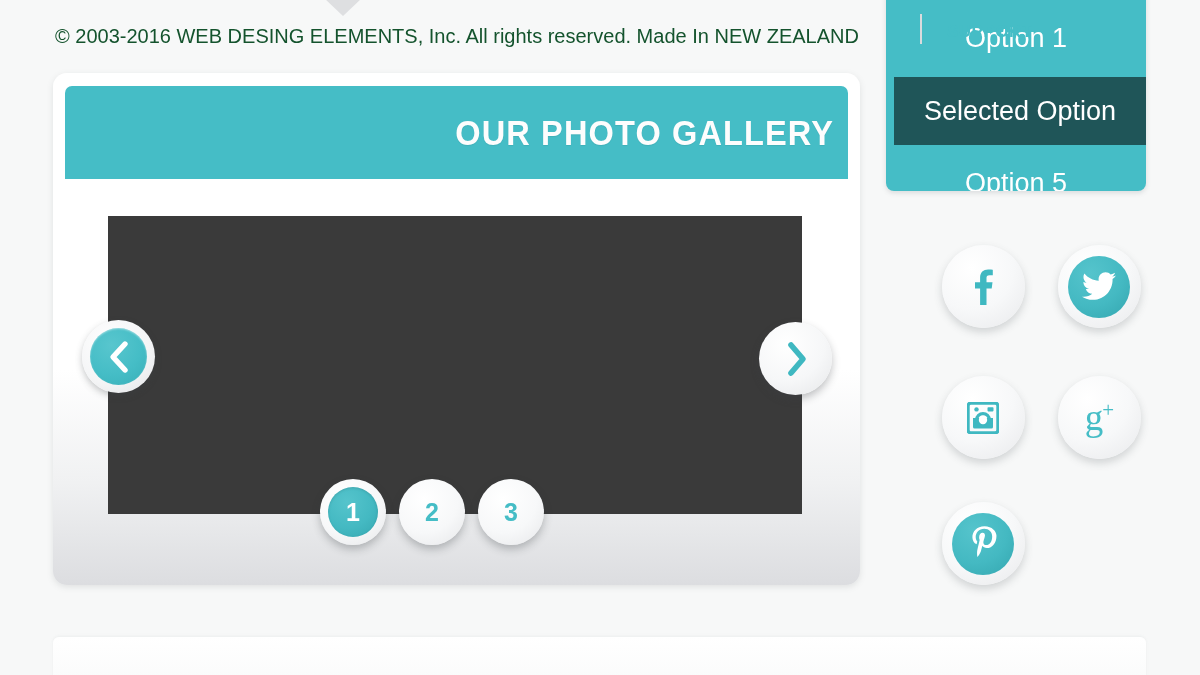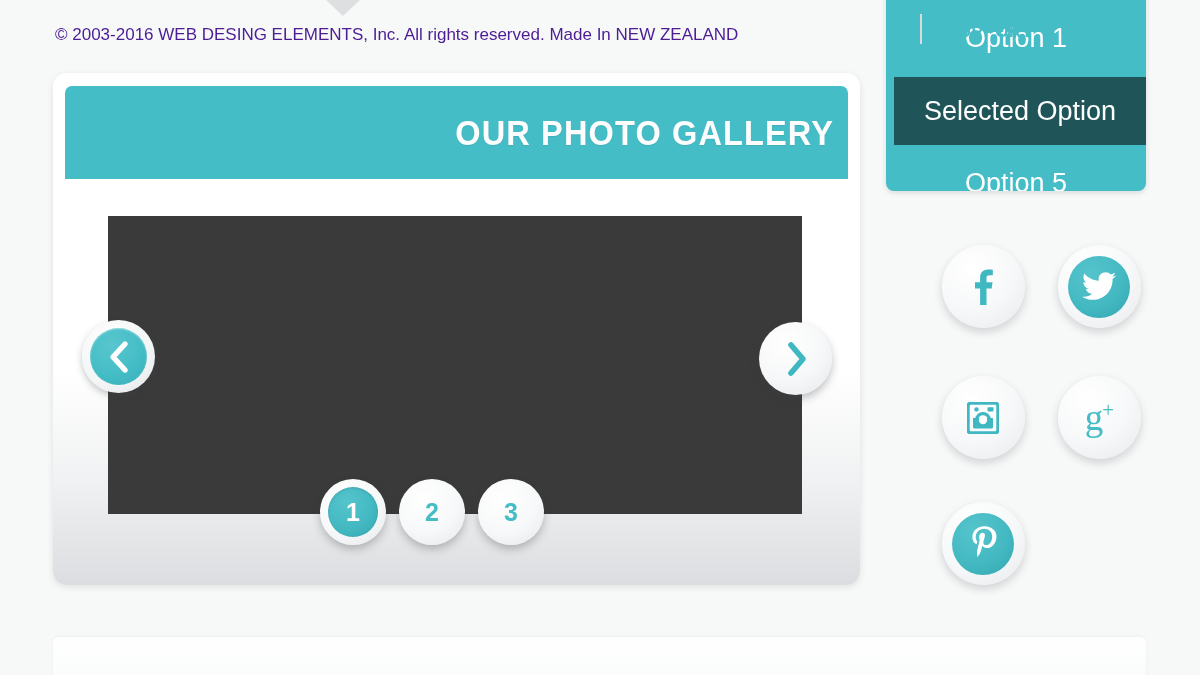--- a/index.html
+++ b/index.html
@@ -217,22 +217,22 @@
     background: linear-gradient(to bottom, #ffffff 0%, #fafbfb 100%);
     border-radius: 6px 6px 0 0;
     box-shadow: 0 -1px 3px rgba(150,155,160,0.1);
     display: flex;
     align-items: center;
   }
   .footer-copy {
     position: absolute;
     left: 55px;
     top: 25px;
-    color: #4c1d95;
-    font-size: 17px;
+    color: #14532d;
+    font-size: 20px;
     white-space: nowrap;
   }
   .footer-divider {
     position: absolute;
     left: 920px;
     top: 14px;
     width: 2px;
     height: 30px;
     background: #d9dbdd;
   }

